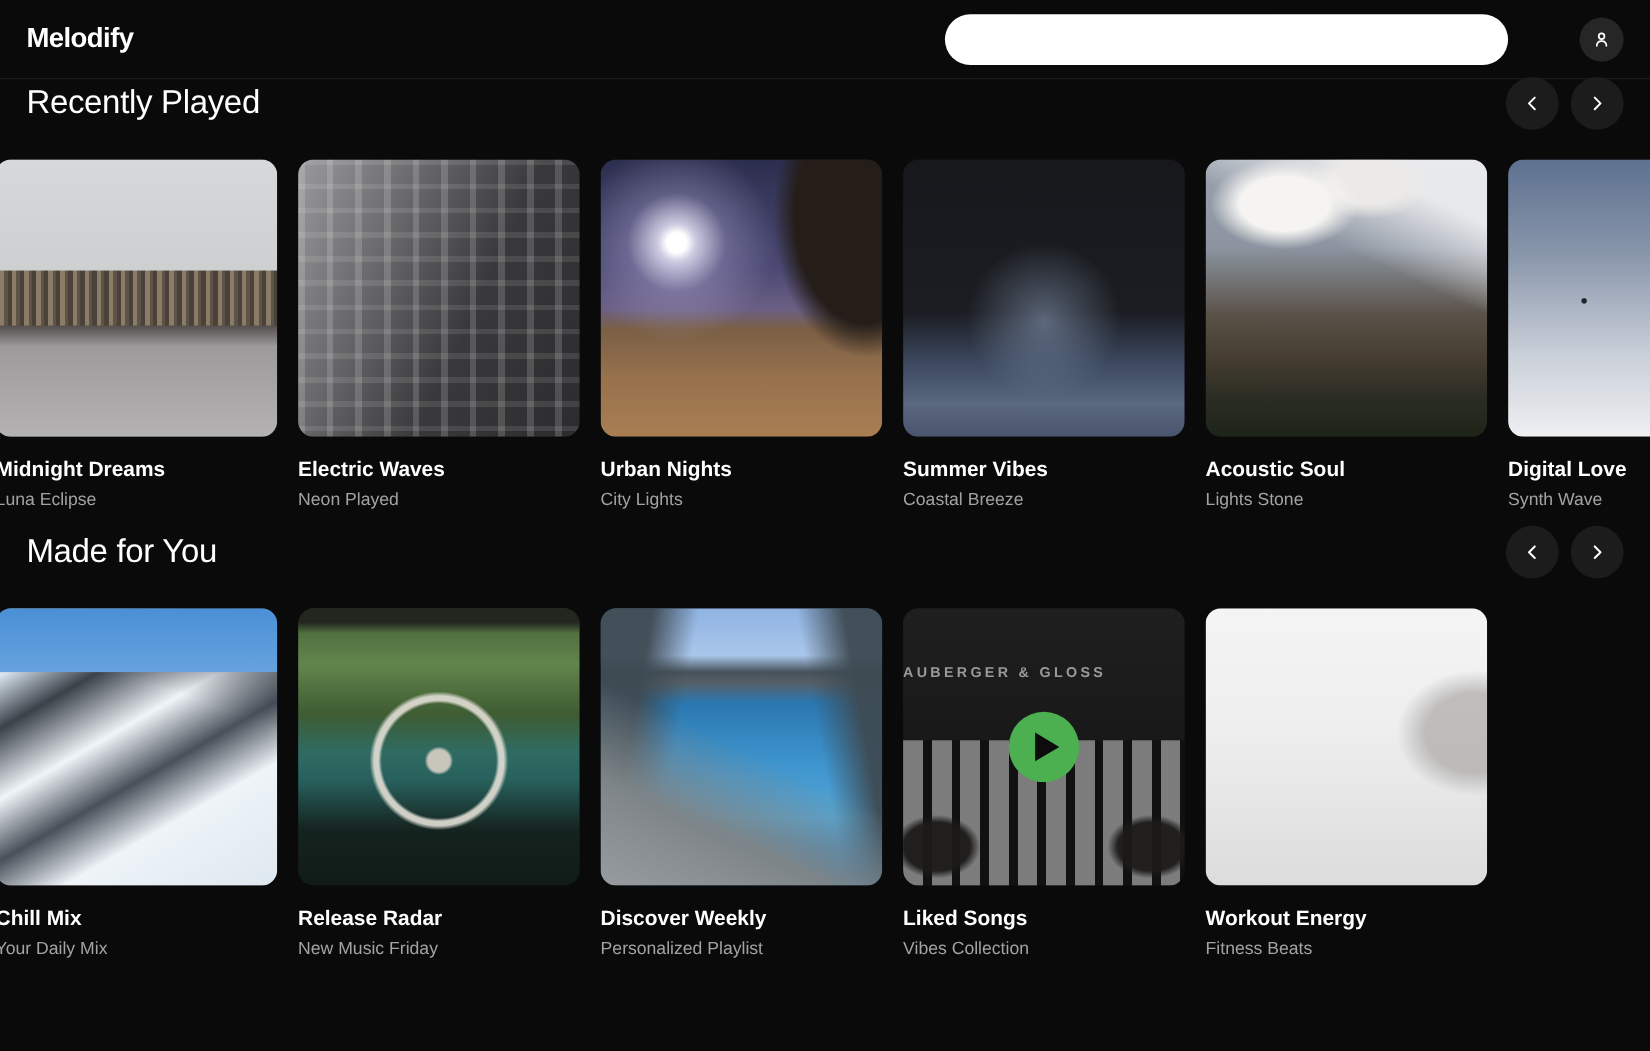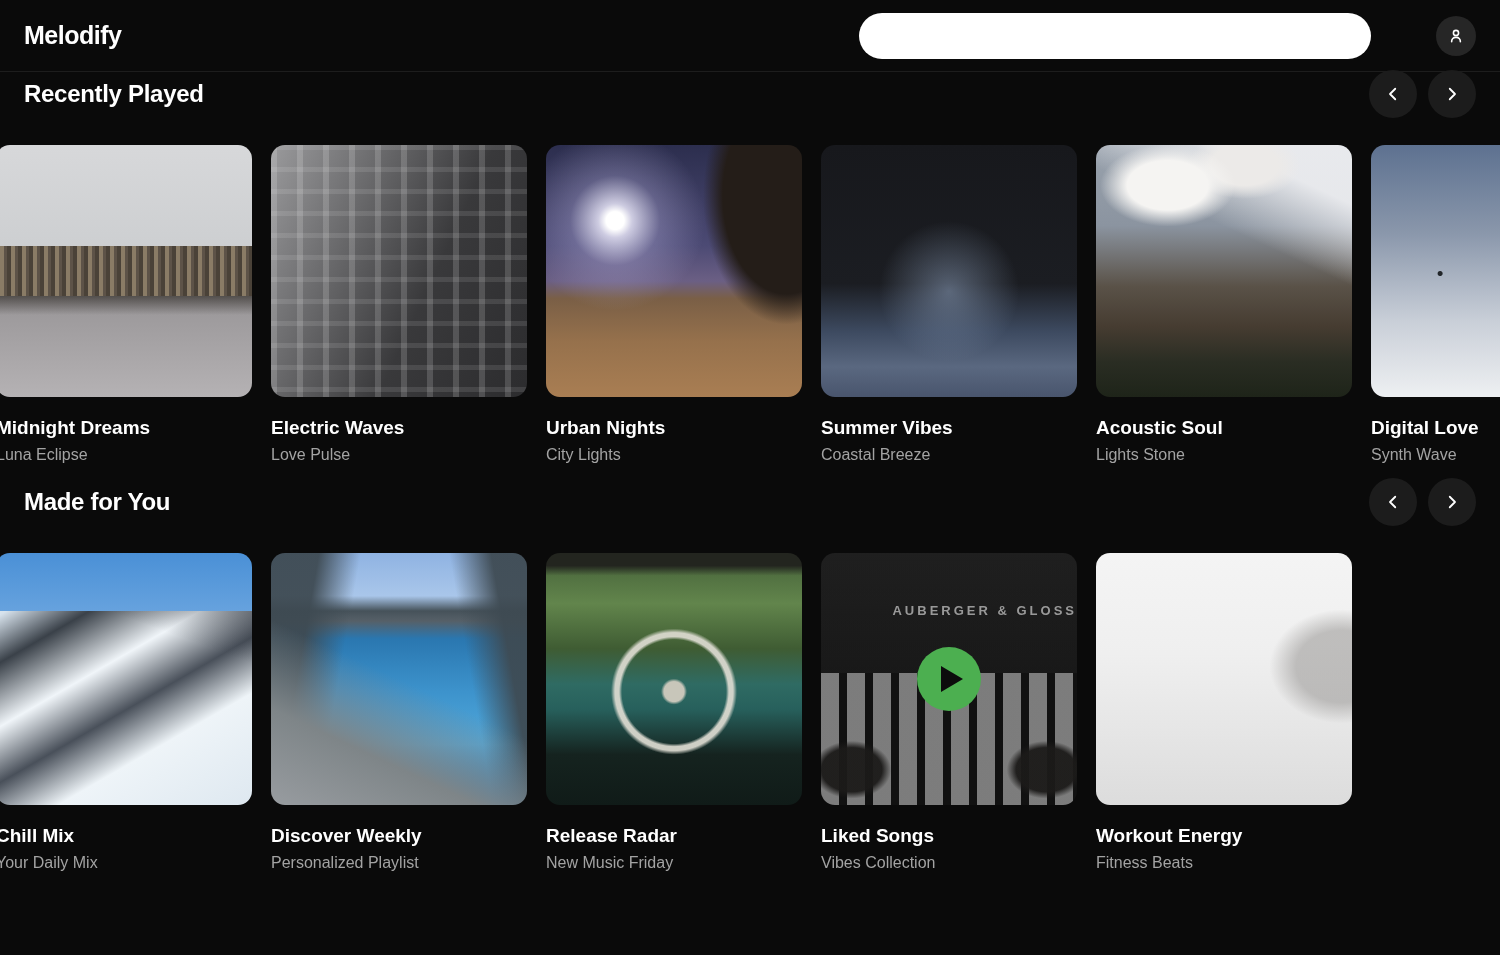--- a/index.html
+++ b/index.html
@@ -25,21 +25,21 @@
     background:#262626; display:flex; align-items:center; justify-content:center;
     cursor:pointer; flex:0 0 auto;
   }
   
   .section-head {
     display:flex; align-items:center; justify-content:space-between;
     padding:0 24px; height:44px; margin-top:0;
   }
   .section + .section { margin-top:16px; }
   .section-2 { margin-top:70px; }
-  .section-title { font-size:24px; font-weight:700; letter-spacing:-.3px; }
+  .section-title { font-size:30px; font-weight:400; letter-spacing:-.3px; }
   .nav-btns { display:flex; gap:11px; }
   .nav-btn {
     width:48px; height:48px; border-radius:50%; border:none; background:#1c1c1c;
     display:flex; align-items:center; justify-content:center; cursor:pointer;
   }
   .carousel {
     display:flex; gap:19px; margin-top:29px; margin-left:-4px; width:max-content;
   }
   .card { width:256px; cursor:pointer; }
   .card-img {
@@ -53,21 +53,21 @@
     position:absolute; left:50%; top:50%; transform:translate(-50%,-50%);
     width:64px; height:64px; border-radius:50%; border:none; background:#4caf50;
     display:flex; align-items:center; justify-content:center; cursor:pointer;
   }
   .play-tri {
     width:0; height:0; margin-left:6px;
     border-left:22px solid #0c0c0c;
     border-top:13px solid transparent; border-bottom:13px solid transparent;
   }
   .photo-text {
-    position:absolute; left:0; right:0; top:50px; text-align:right;
+    position:absolute; left:0; right:0; top:50px; text-align:left;
     font-size:13px; font-weight:600; letter-spacing:3px;
     color:rgba(185,185,185,.8); white-space:nowrap; overflow:hidden;
   }
   
   .i-midnight-dreams {
     background-color:#aba8aa;
     background-image:
       repeating-linear-gradient(90deg,#4a4238 0 4px,#8a7c66 4px 8px,#5d5348 8px 11px),
       linear-gradient(180deg,rgba(58,54,50,.85) 0,rgba(58,54,50,0) 100%),
       linear-gradient(180deg,#979496 0,#b5b2b4 100%),
@@ -195,21 +195,21 @@
     <div class="carousel">
   <div class="card">
     <div class="card-img i-midnight-dreams"></div>
     <div class="card-title">Midnight Dreams</div>
     <div class="card-sub">Luna Eclipse</div>
   </div>
 
   <div class="card">
     <div class="card-img i-electric-waves"></div>
     <div class="card-title">Electric Waves</div>
-    <div class="card-sub">Love Pulse</div>
+    <div class="card-sub">Neon Played</div>
   </div>
 
   <div class="card">
     <div class="card-img i-urban-nights"></div>
     <div class="card-title">Urban Nights</div>
     <div class="card-sub">City Lights</div>
   </div>
 
   <div class="card">
     <div class="card-img i-summer-vibes"></div>
@@ -252,29 +252,29 @@
       </div>
     </div>
     <div class="carousel">
   <div class="card">
     <div class="card-img i-chill-mix"></div>
     <div class="card-title">Chill Mix</div>
     <div class="card-sub">Your Daily Mix</div>
   </div>
 
   <div class="card">
+    <div class="card-img i-release-radar"></div>
+    <div class="card-title">Release Radar</div>
+    <div class="card-sub">New Music Friday</div>
+  </div>
+
+  <div class="card">
     <div class="card-img i-discover-weekly"></div>
     <div class="card-title">Discover Weekly</div>
     <div class="card-sub">Personalized Playlist</div>
-  </div>
-
-  <div class="card">
-    <div class="card-img i-release-radar"></div>
-    <div class="card-title">Release Radar</div>
-    <div class="card-sub">New Music Friday</div>
   </div>
 
   <div class="card">
     <div class="card-img i-liked-songs">
             <div class="photo-text">AUBERGER &amp; GLOSS</div>
             <button class="play-btn" style="background: rgb(76, 175, 80);">
               <span class="play-tri"></span>
             </button>
           </div>
     <div class="card-title">Liked Songs</div>

